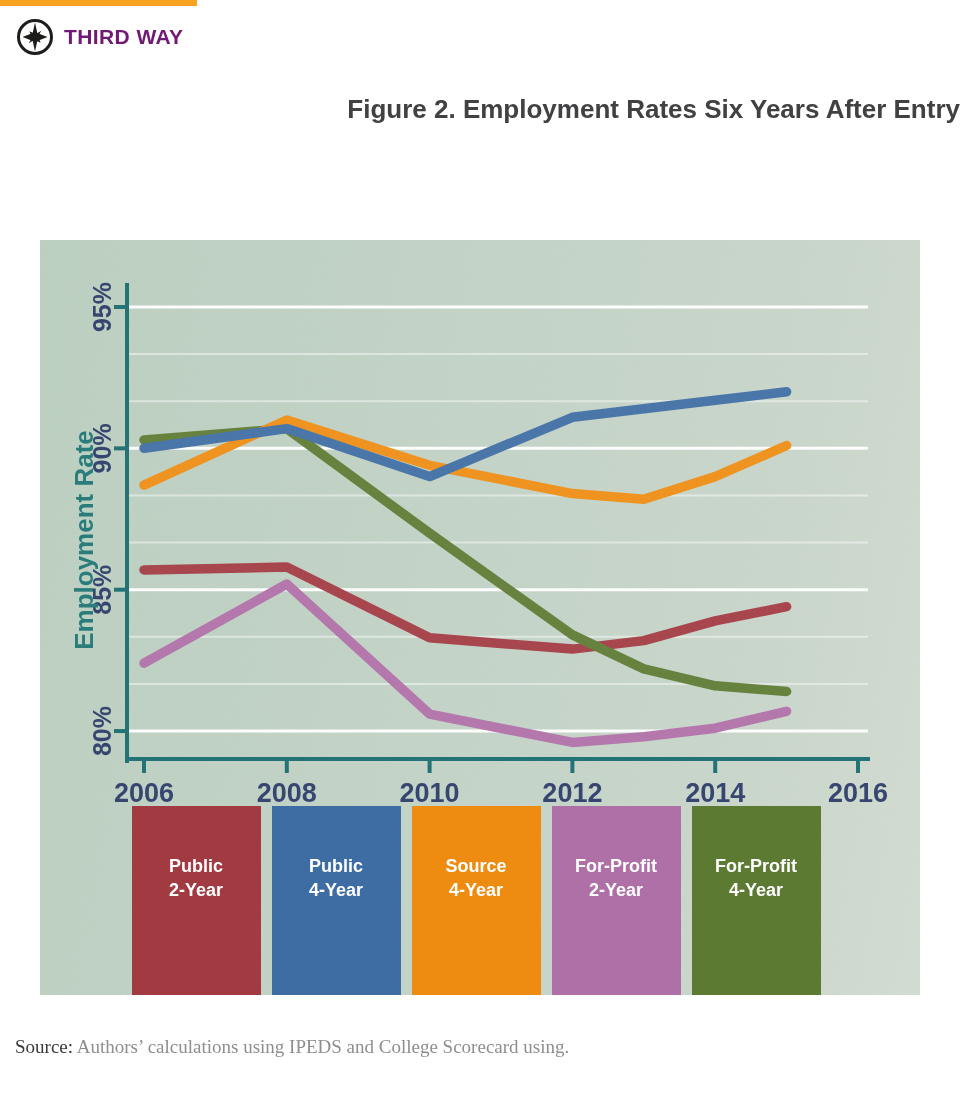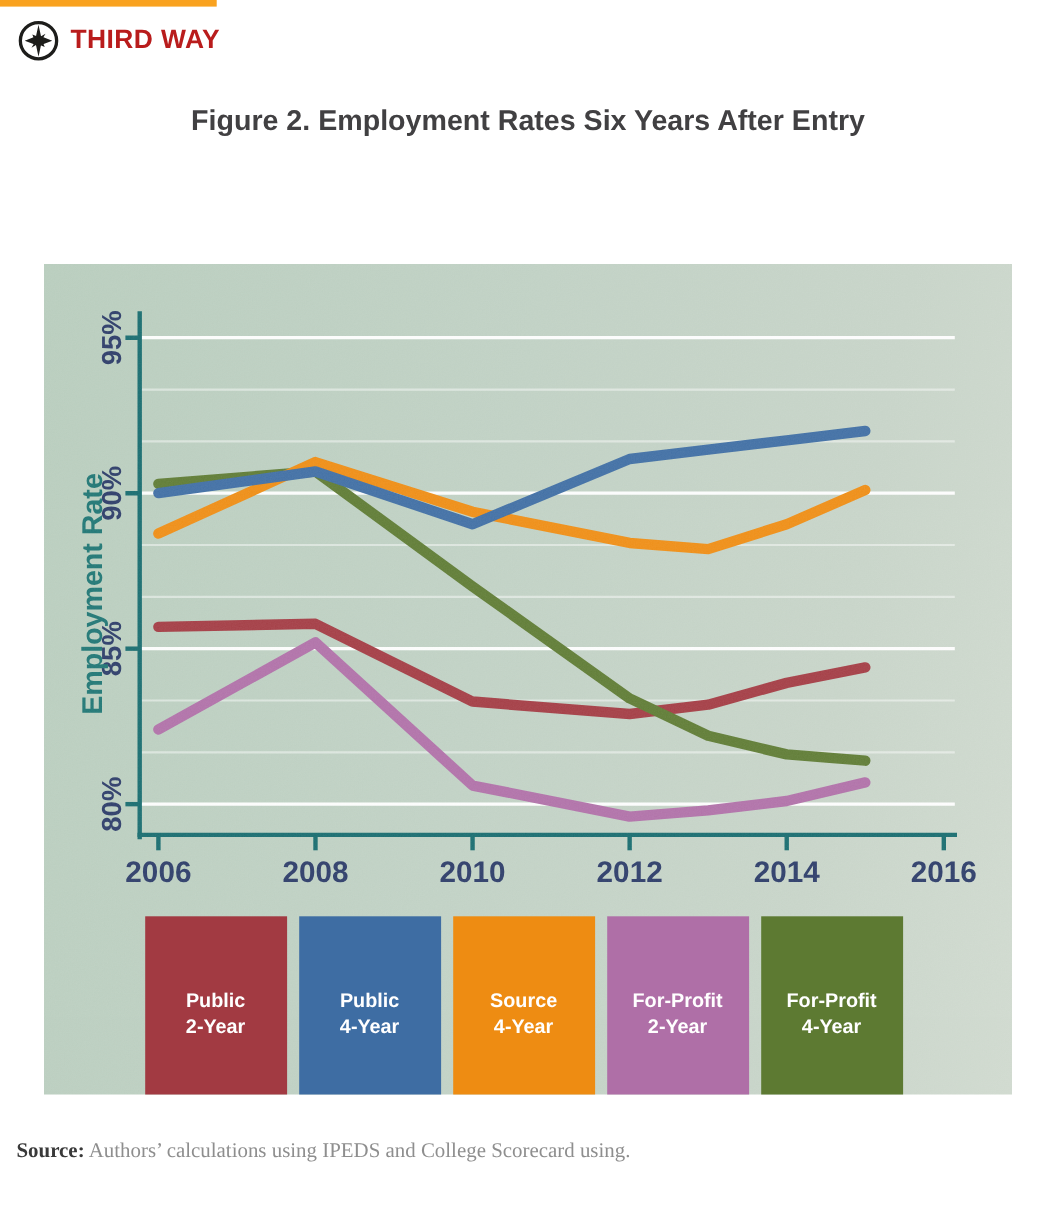--- a/index.html
+++ b/index.html
@@ -3,37 +3,37 @@
 <meta charset="utf-8">
 <style>
   html,body{margin:0;padding:0;background:#ffffff;}
   body{width:960px;height:1097px;position:relative;overflow:hidden;
        font-family:"Liberation Sans",sans-serif;-webkit-font-smoothing:antialiased;}
 
   .accent-bar{position:absolute;left:0;top:0;width:197px;height:6px;}
 
   .logo-row{position:absolute;left:15px;top:17px;display:flex;align-items:center;gap:9px;}
   .logo-row svg{display:block;}
-  .logo-text{font-size:24px;font-weight:800;letter-spacing:0.4px;color:#b91c1c;}
+  .logo-text{font-size:21px;font-weight:800;letter-spacing:0.4px;color:#701a75;}
 
-  .title-block{position:absolute;left:0;top:86px;width:960px;text-align:center;
+  .title-block{position:absolute;left:0;top:86px;width:960px;text-align:right;
                color:#414042;font-weight:700;font-size:26px;line-height:46px;}
 
   .chart-panel{position:absolute;left:40px;top:240px;width:880px;height:755px;
                background:linear-gradient(100deg,#b7ccbc 0%,#bfd0c3 45%,#c6d3c7 78%,#cfd9ce 100%);}
   .chart-panel svg.plot{position:absolute;left:0;top:0;}
 
   .legend{position:absolute;left:0;bottom:0;width:880px;height:147px;}
-  .legend-item{position:absolute;bottom:0;height:162px;width:129px;
+  .legend-item{position:absolute;bottom:0;height:189px;width:129px;
                color:#ffffff;text-align:center;font-weight:700;font-size:18px;line-height:24px;
-               box-sizing:border-box;padding-top:64px;}
+               box-sizing:border-box;padding-top:48px;}
 
   .source-line{position:absolute;left:15px;top:1036px;width:930px;
                font-family:"Liberation Serif",serif;font-size:19px;color:#8e8e8e;}
-  .source-line .src-label{font-weight:700;color:#393939;}
+  .source-line .src-label{font-weight:400;color:#393939;}
 
   text{font-family:"Liberation Sans",sans-serif;}
 </style>
 </head>
 <body>
 
 <div class="accent-bar" style="background: rgb(249, 162, 31);"></div>
 
 <div class="logo-row">
   <span>

